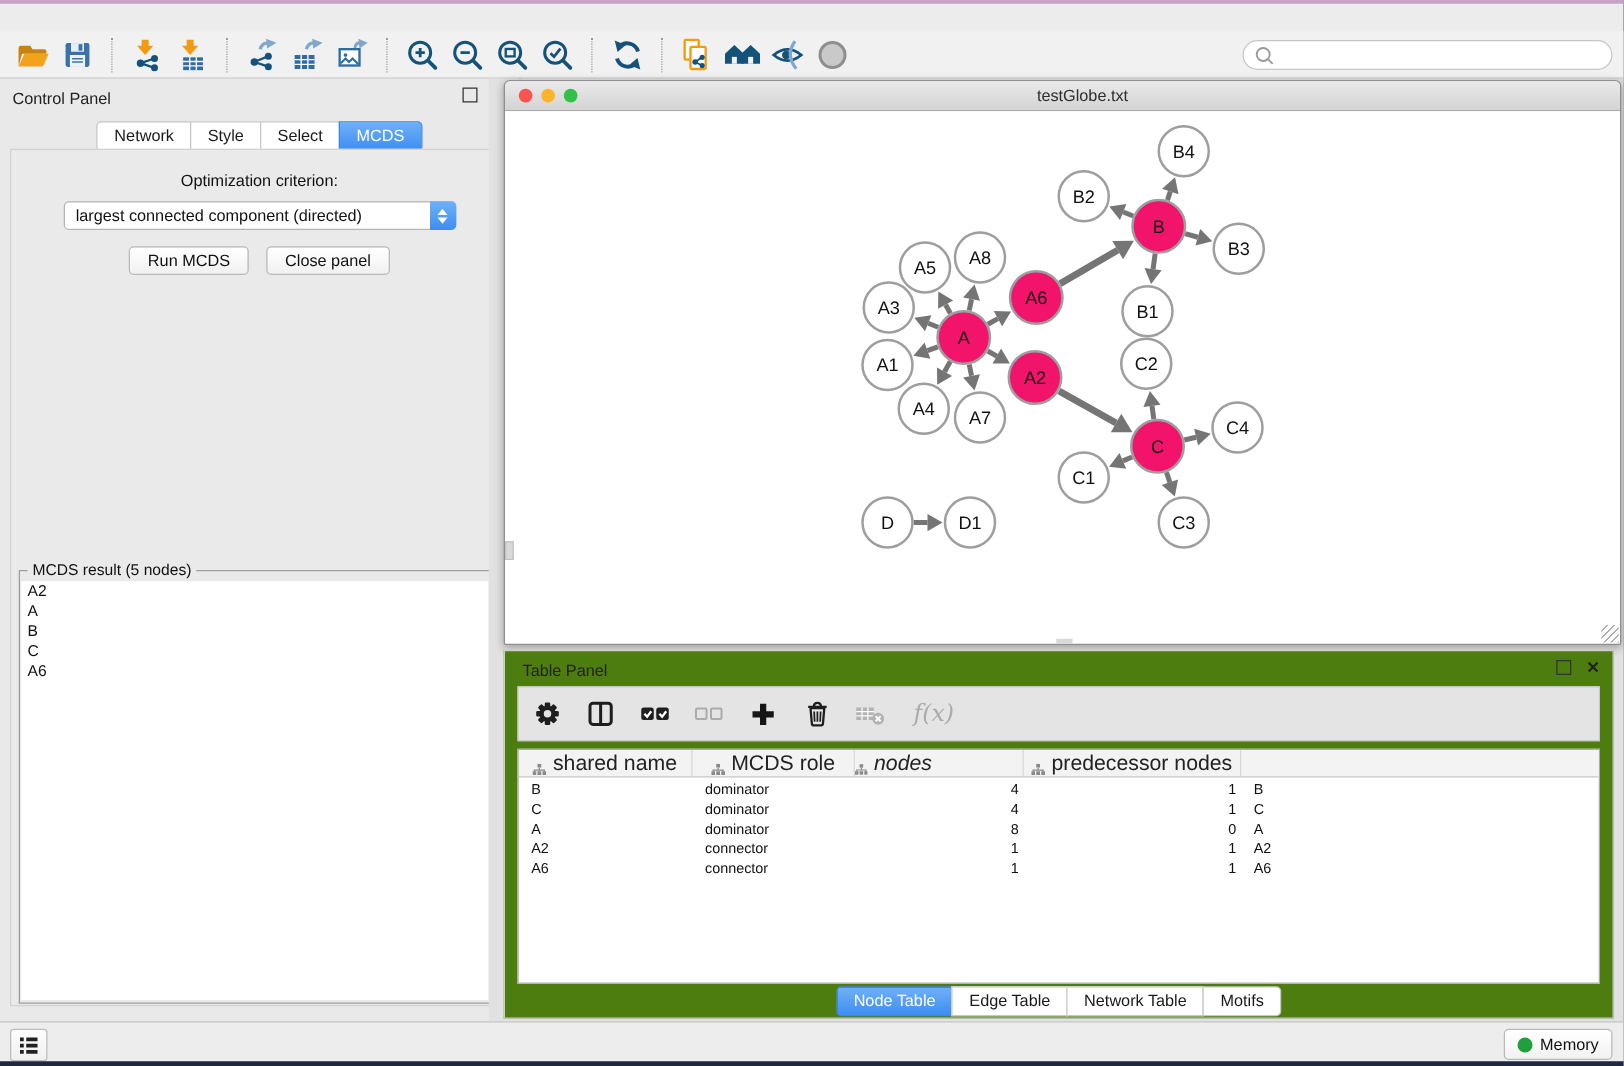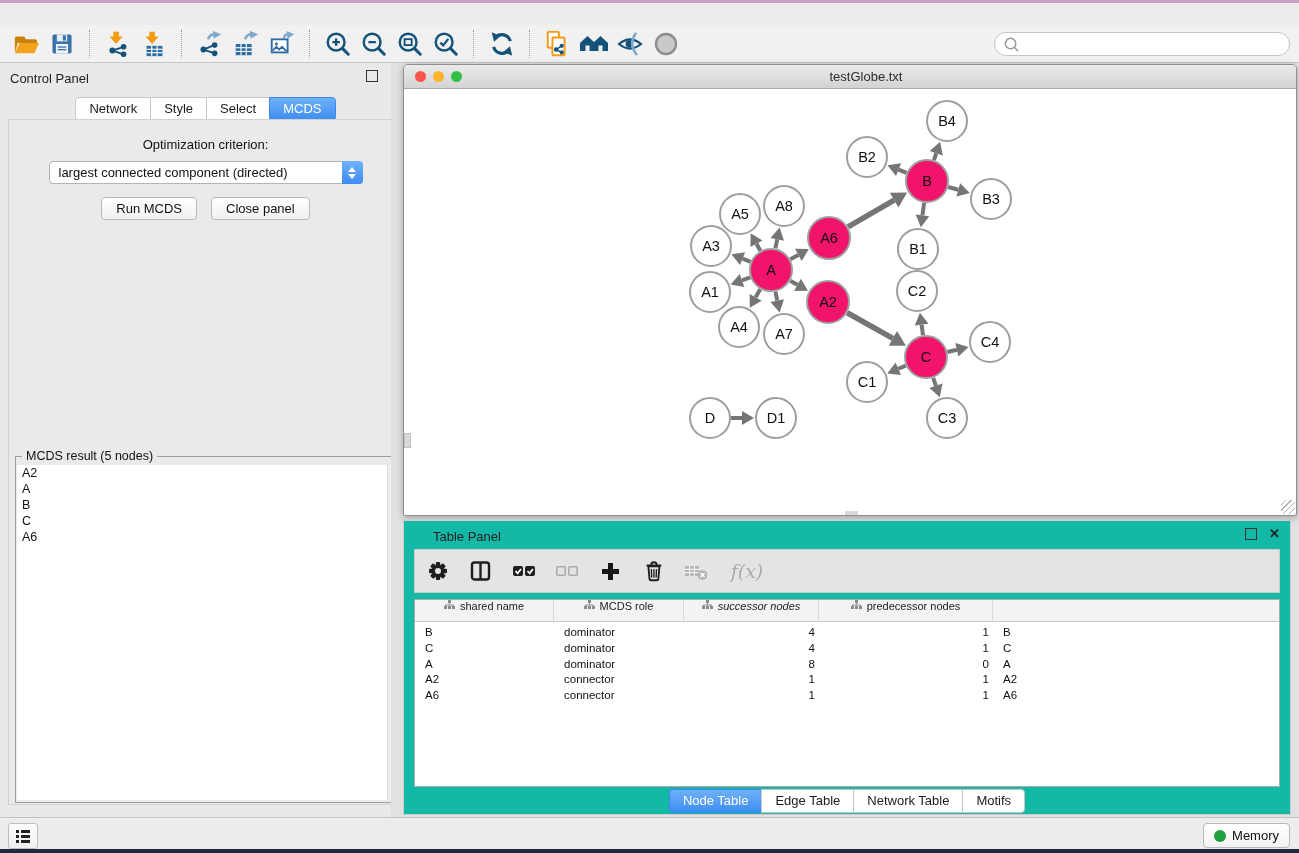--- a/index.html
+++ b/index.html
@@ -19,21 +19,21 @@
   .toolbar{position:absolute;left:0;top:25px;width:100%;height:38px;background:#F1F1F1;
            border-bottom:1px solid #C5C5C5;display:flex;align-items:center;padding-left:8px;box-sizing:border-box;}
   .tbtn{width:36px;height:32px;display:flex;align-items:center;justify-content:center;flex:0 0 auto;}
   .sep{width:1px;height:28px;border-left:1px dotted #9C9C9C;margin:0 9px;flex:0 0 auto;}
   .searchbox{position:absolute;right:9px;top:7px;width:296px;height:24px;background:#fff;
              border:1px solid #C6C6C6;border-radius:13px;display:flex;align-items:center;padding-left:8px;box-sizing:border-box;}
   .searchbox input{border:none;outline:none;flex:1;font-size:12px;background:transparent;margin-left:4px;}
   
   #main{position:absolute;left:0;top:63px;width:1299px;height:754px;}
   .control-panel{position:absolute;left:0;top:0;width:417px;height:100%;background:#E9E9E9;
-                 border-right:6px solid #b91c1c;box-sizing:border-box;}
+                 border-right:2px solid #b91c1c;box-sizing:border-box;}
   .panel-head{position:relative;height:28px;}
   .panel-title{position:absolute;left:10px;top:8px;font-size:13px;color:#222;}
   .panel-icons{position:absolute;right:10px;top:7px;display:flex;gap:12px;align-items:center;}
   .float-ic{width:10px;height:10px;border:1.5px solid #333;display:inline-block;}
   .close-ic{font-size:13px;font-weight:bold;color:#222;line-height:12px;}
   .seg-row{display:flex;justify-content:center;margin-top:6px;}
   .seg{padding:3px 13px;font-size:13px;background:#fff;border:1px solid #C6C6C6;margin-left:-1px;
        color:#1A1A1A;line-height:16px;}
   .seg:first-child{border-radius:4px 0 0 4px;margin-left:0;}
   .seg:last-child{border-radius:0 4px 4px 0;}
@@ -68,30 +68,30 @@
   .tl2{position:absolute;top:6px;width:11px;height:11px;border-radius:50%;}
   .tl2.red{left:11px;background:#F9554E;}
   .tl2.yellow{left:29px;background:#FDB32A;}
   .tl2.green{left:47px;background:#32C146;}
   .net-canvas{position:absolute;left:0;top:23px;right:0;bottom:0;overflow:hidden;}
   .grip{position:absolute;right:1px;bottom:1px;width:14px;height:14px;
         background:repeating-linear-gradient(135deg,transparent 0 3px,#AFAFAF 3px 4px);}
   .mini-vscroll{position:absolute;left:0;top:345px;width:5px;height:13px;background:#D9D9D9;border:1px solid #C2C2C2;}
   .mini-hscroll{position:absolute;left:441px;bottom:0;width:13px;height:4px;background:#D9D9D9;}
   
-  .table-panel{position:absolute;left:12px;top:457px;width:888px;height:295px;background:#14b8a6;
-               border:1px solid #CDCDCD;box-sizing:border-box;padding-left:15px;}
+  .table-panel{position:absolute;left:12px;top:457px;width:888px;height:295px;background:#4d7c0f;
+               border:1px solid #CDCDCD;box-sizing:border-box;}
   .tp-toolbar{position:absolute;left:10px;right:10px;top:28px;height:44px;background:#E4E4E4;
               border:1px solid #C9C9C9;display:flex;align-items:center;padding-left:10px;box-sizing:border-box;gap:17px;}
   .tp-btn{width:26px;height:26px;display:flex;align-items:center;justify-content:center;}
   .fx{font-family:"DejaVu Serif",serif;font-style:italic;font-size:19px;color:#ABABAB;}
   .dtable{position:absolute;left:10px;right:10px;top:78px;height:188px;background:#fff;
           border:1px solid #ABABAB;box-sizing:border-box;overflow:hidden;}
   .thead{display:flex;height:21px;background:#F3F3F3;border-bottom:1px solid #C9C9C9;}
-  .th{display:flex;align-items:flex-start;justify-content:center;gap:5px;font-size:11px;color:#222;
+  .th{display:flex;align-items:flex-end;justify-content:center;gap:5px;font-size:17px;color:#222;
       border-right:1px solid #D8D8D8;box-sizing:border-box;overflow:hidden;}
   .th:last-child{border-right:none;}
   .tbody{padding-top:3px;}
   .tr{display:flex;height:15.8px;line-height:15.8px;font-size:11.5px;color:#111;}
   .td{box-sizing:border-box;overflow:hidden;white-space:nowrap;}
   .td.left{padding-left:10px;text-align:left;}
   .td.right{padding-right:4px;text-align:right;}
   .tp-tabs{position:absolute;left:0;right:0;top:268px;display:flex;justify-content:center;}
   
   .statusbar{position:absolute;left:0;top:817px;width:100%;height:32px;background:#EDEDED;

